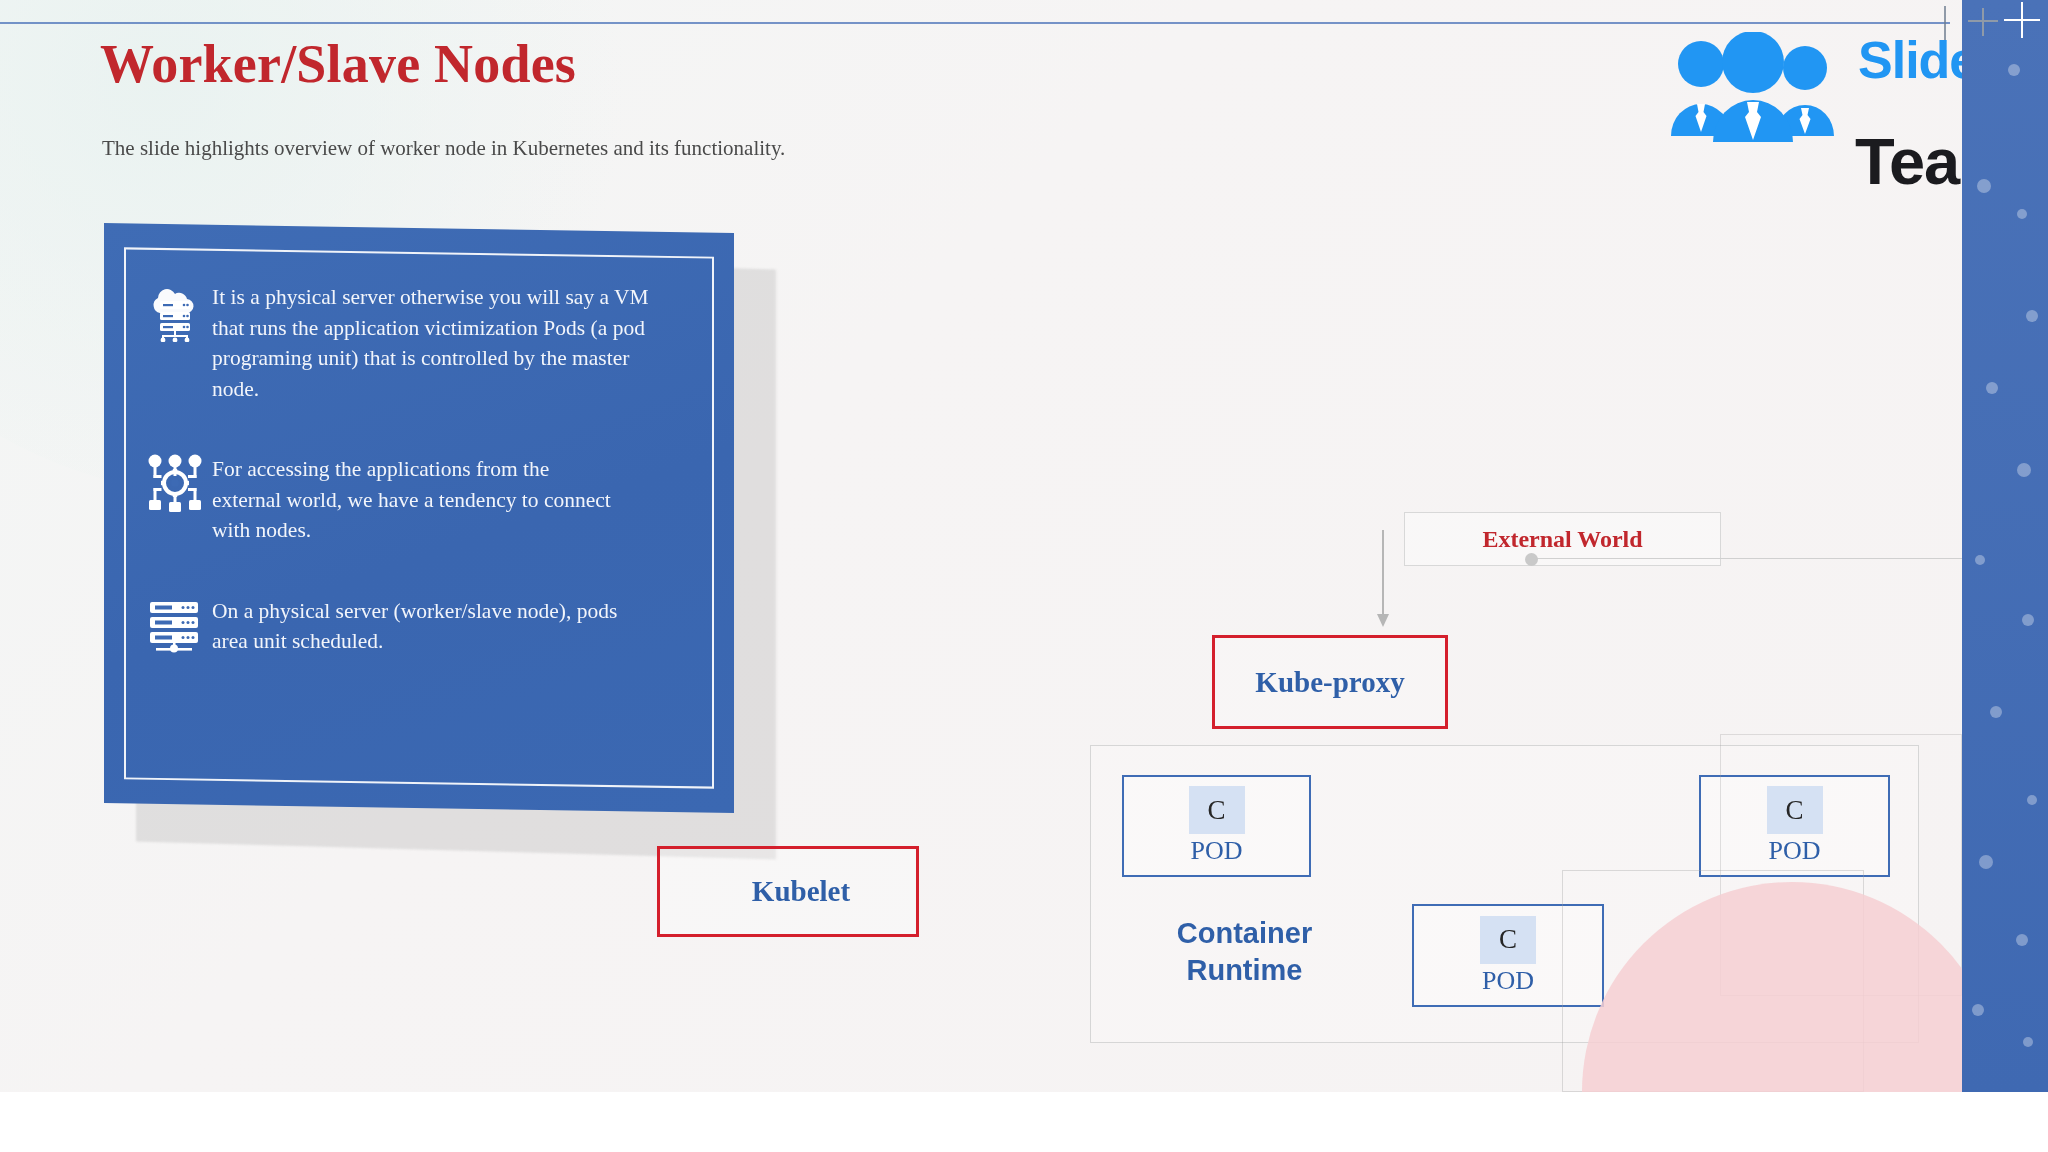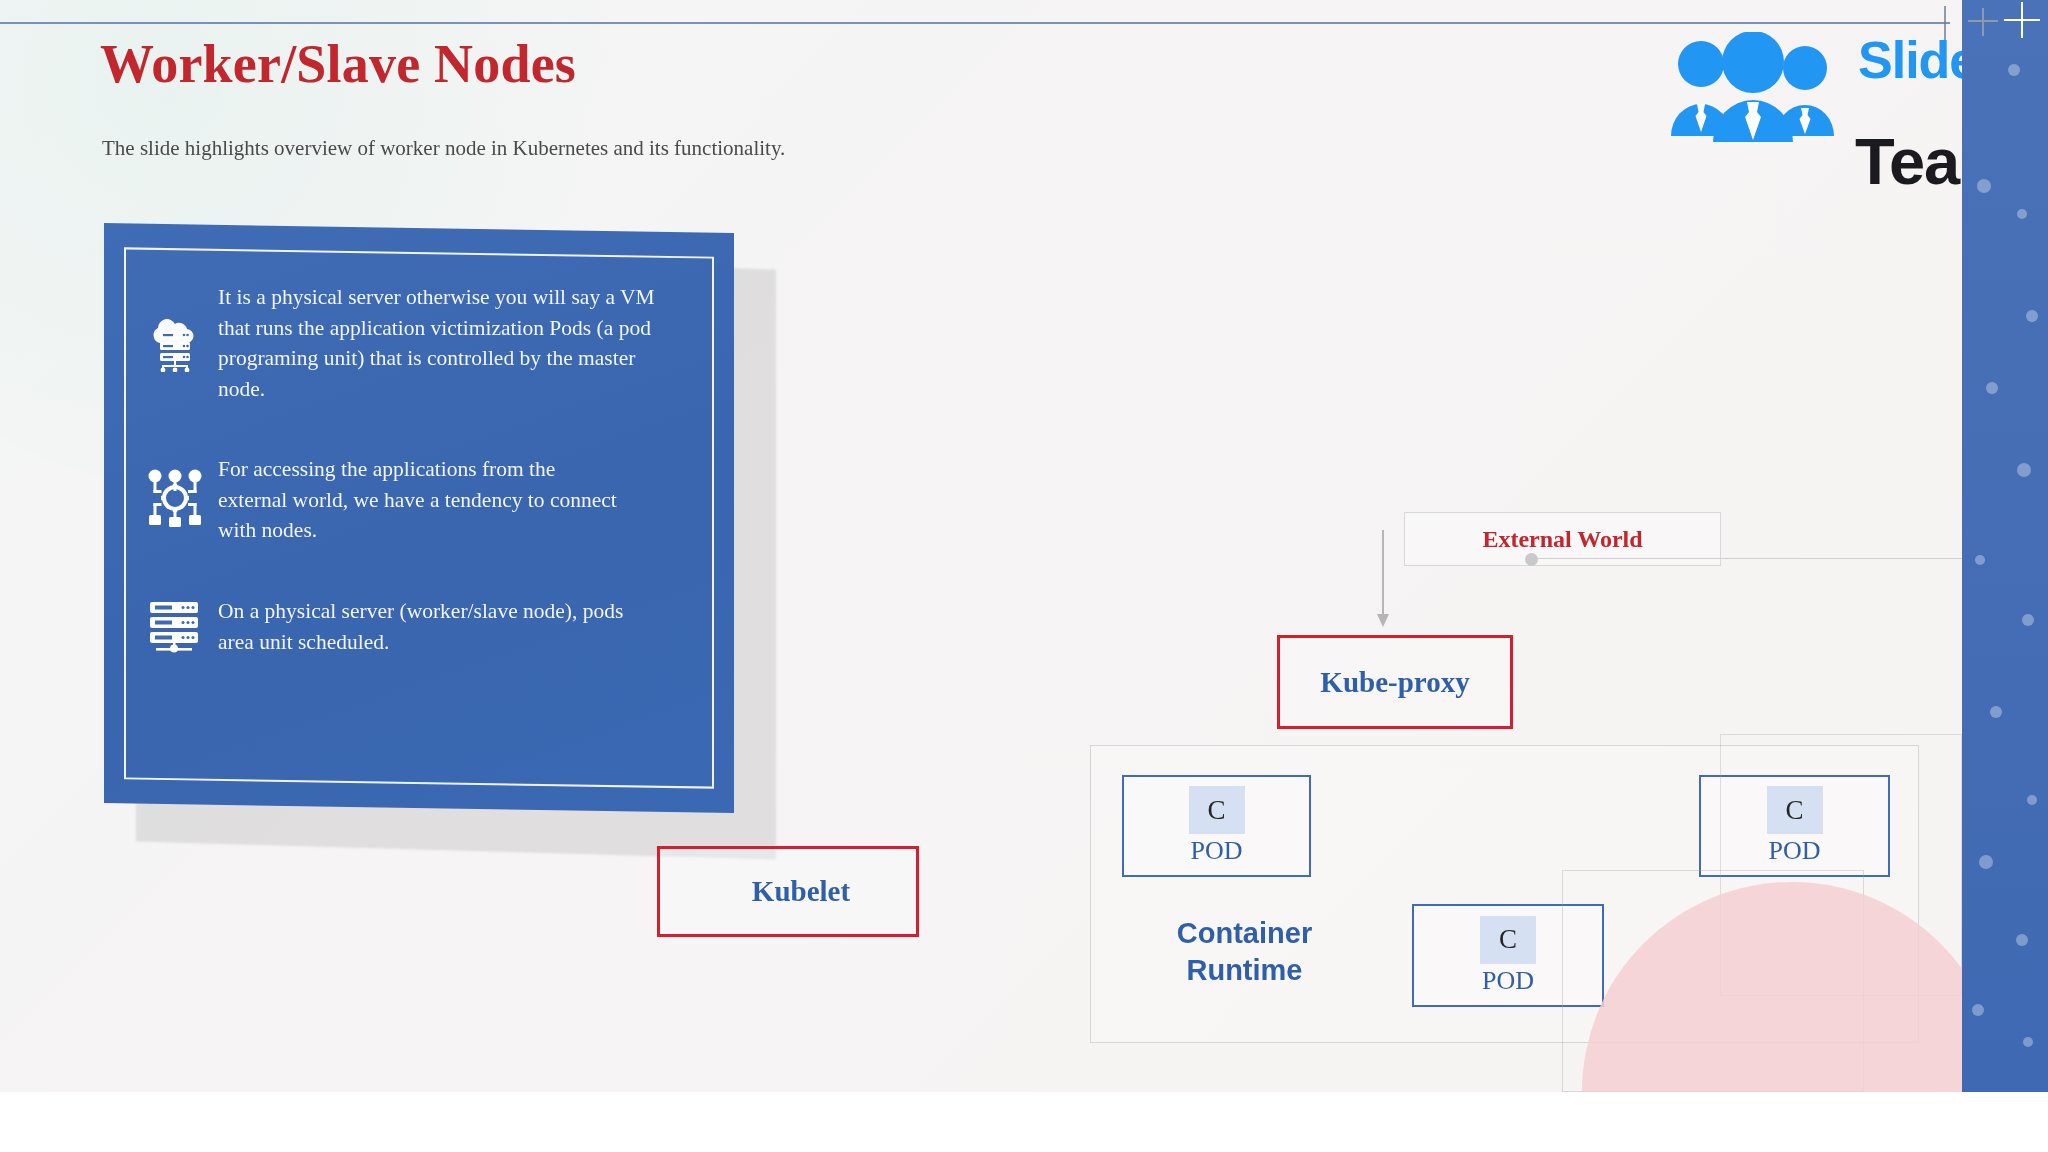--- a/index.html
+++ b/index.html
@@ -153,22 +153,22 @@
     left: 20px;
     top: 24px;
     right: 20px;
     bottom: 24px;
     padding: 26px 24px 20px 18px;
     box-sizing: border-box;
     transform: skewY(-0.9deg);
   }
   .bullet-row {
     display: flex;
-    align-items: center;
-    gap: 10px;
+    align-items: flex-start;
+    gap: 4px;
     margin-bottom: 46px;
   }
   .bullet-row:last-child { margin-bottom: 0; }
   .bullet-icon {
     flex: 0 0 auto;
     width: 66px;
     height: 66px;
     display: flex;
     align-items: center;
     justify-content: center;
@@ -241,21 +241,21 @@
     left: -5px;
     top: 84px;
     width: 0; height: 0;
     border-left: 6px solid transparent;
     border-right: 6px solid transparent;
     border-top: 13px solid #b6b6b6;
   }
 
   .kube-proxy-box {
     position: absolute;
-    left: 1277px;
+    left: 1212px;
     top: 635px;
     width: 230px;
     height: 88px;
     border: 3px solid #d41f2c;
     background: rgba(255,255,255,.22);
     display: flex;
     align-items: center;
     justify-content: center;
   }
   .kube-proxy-label {

